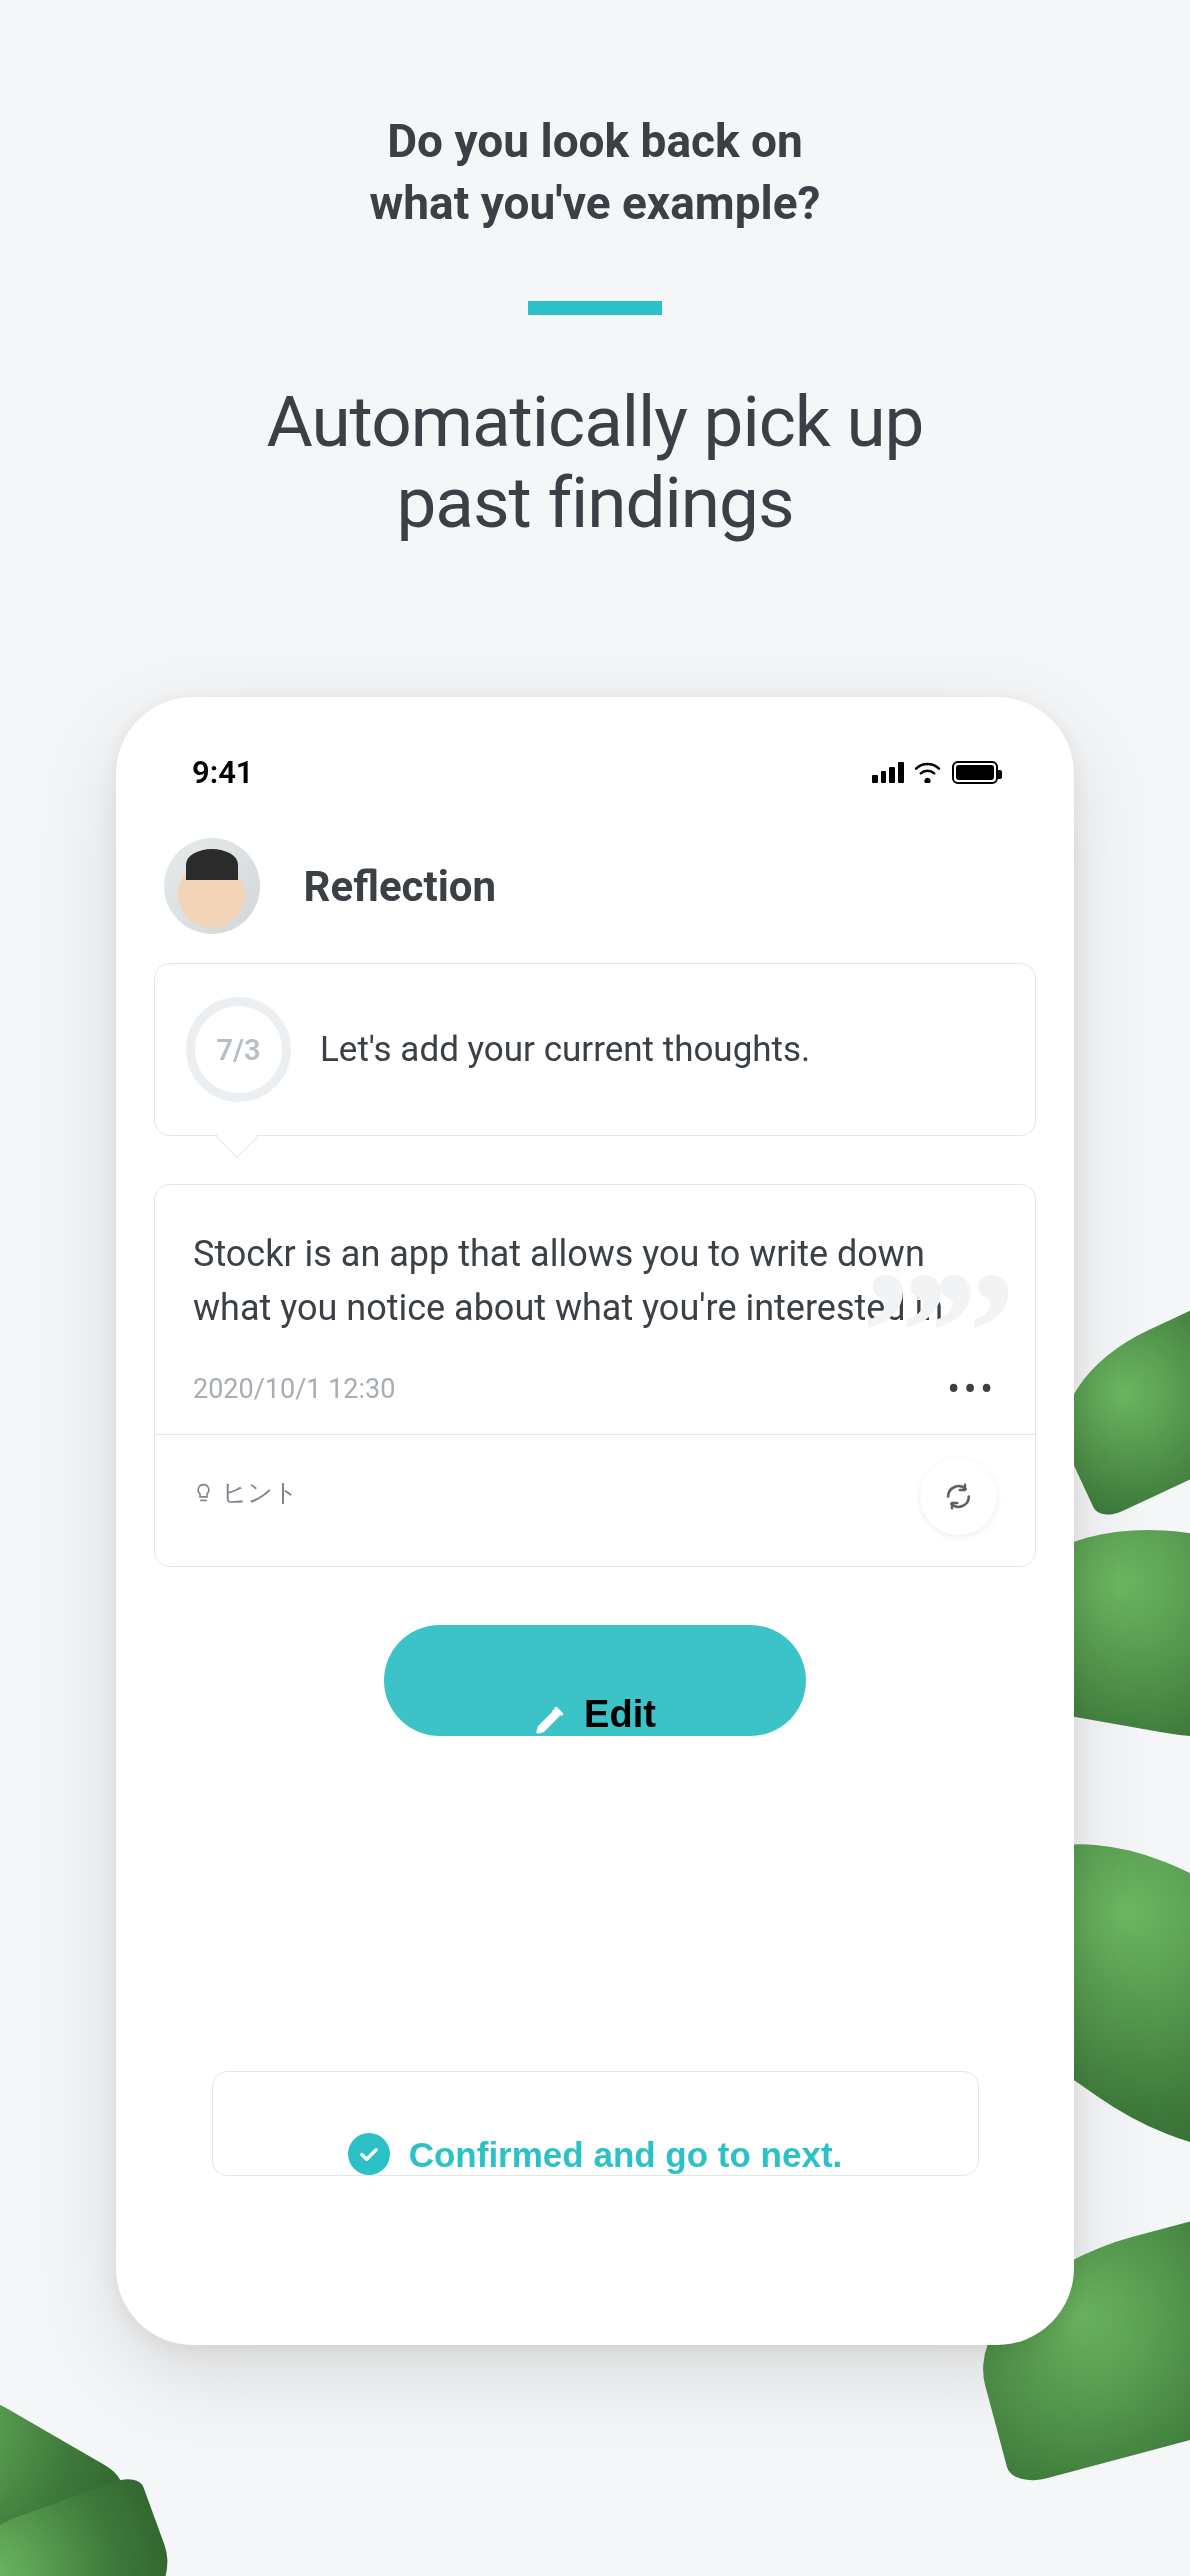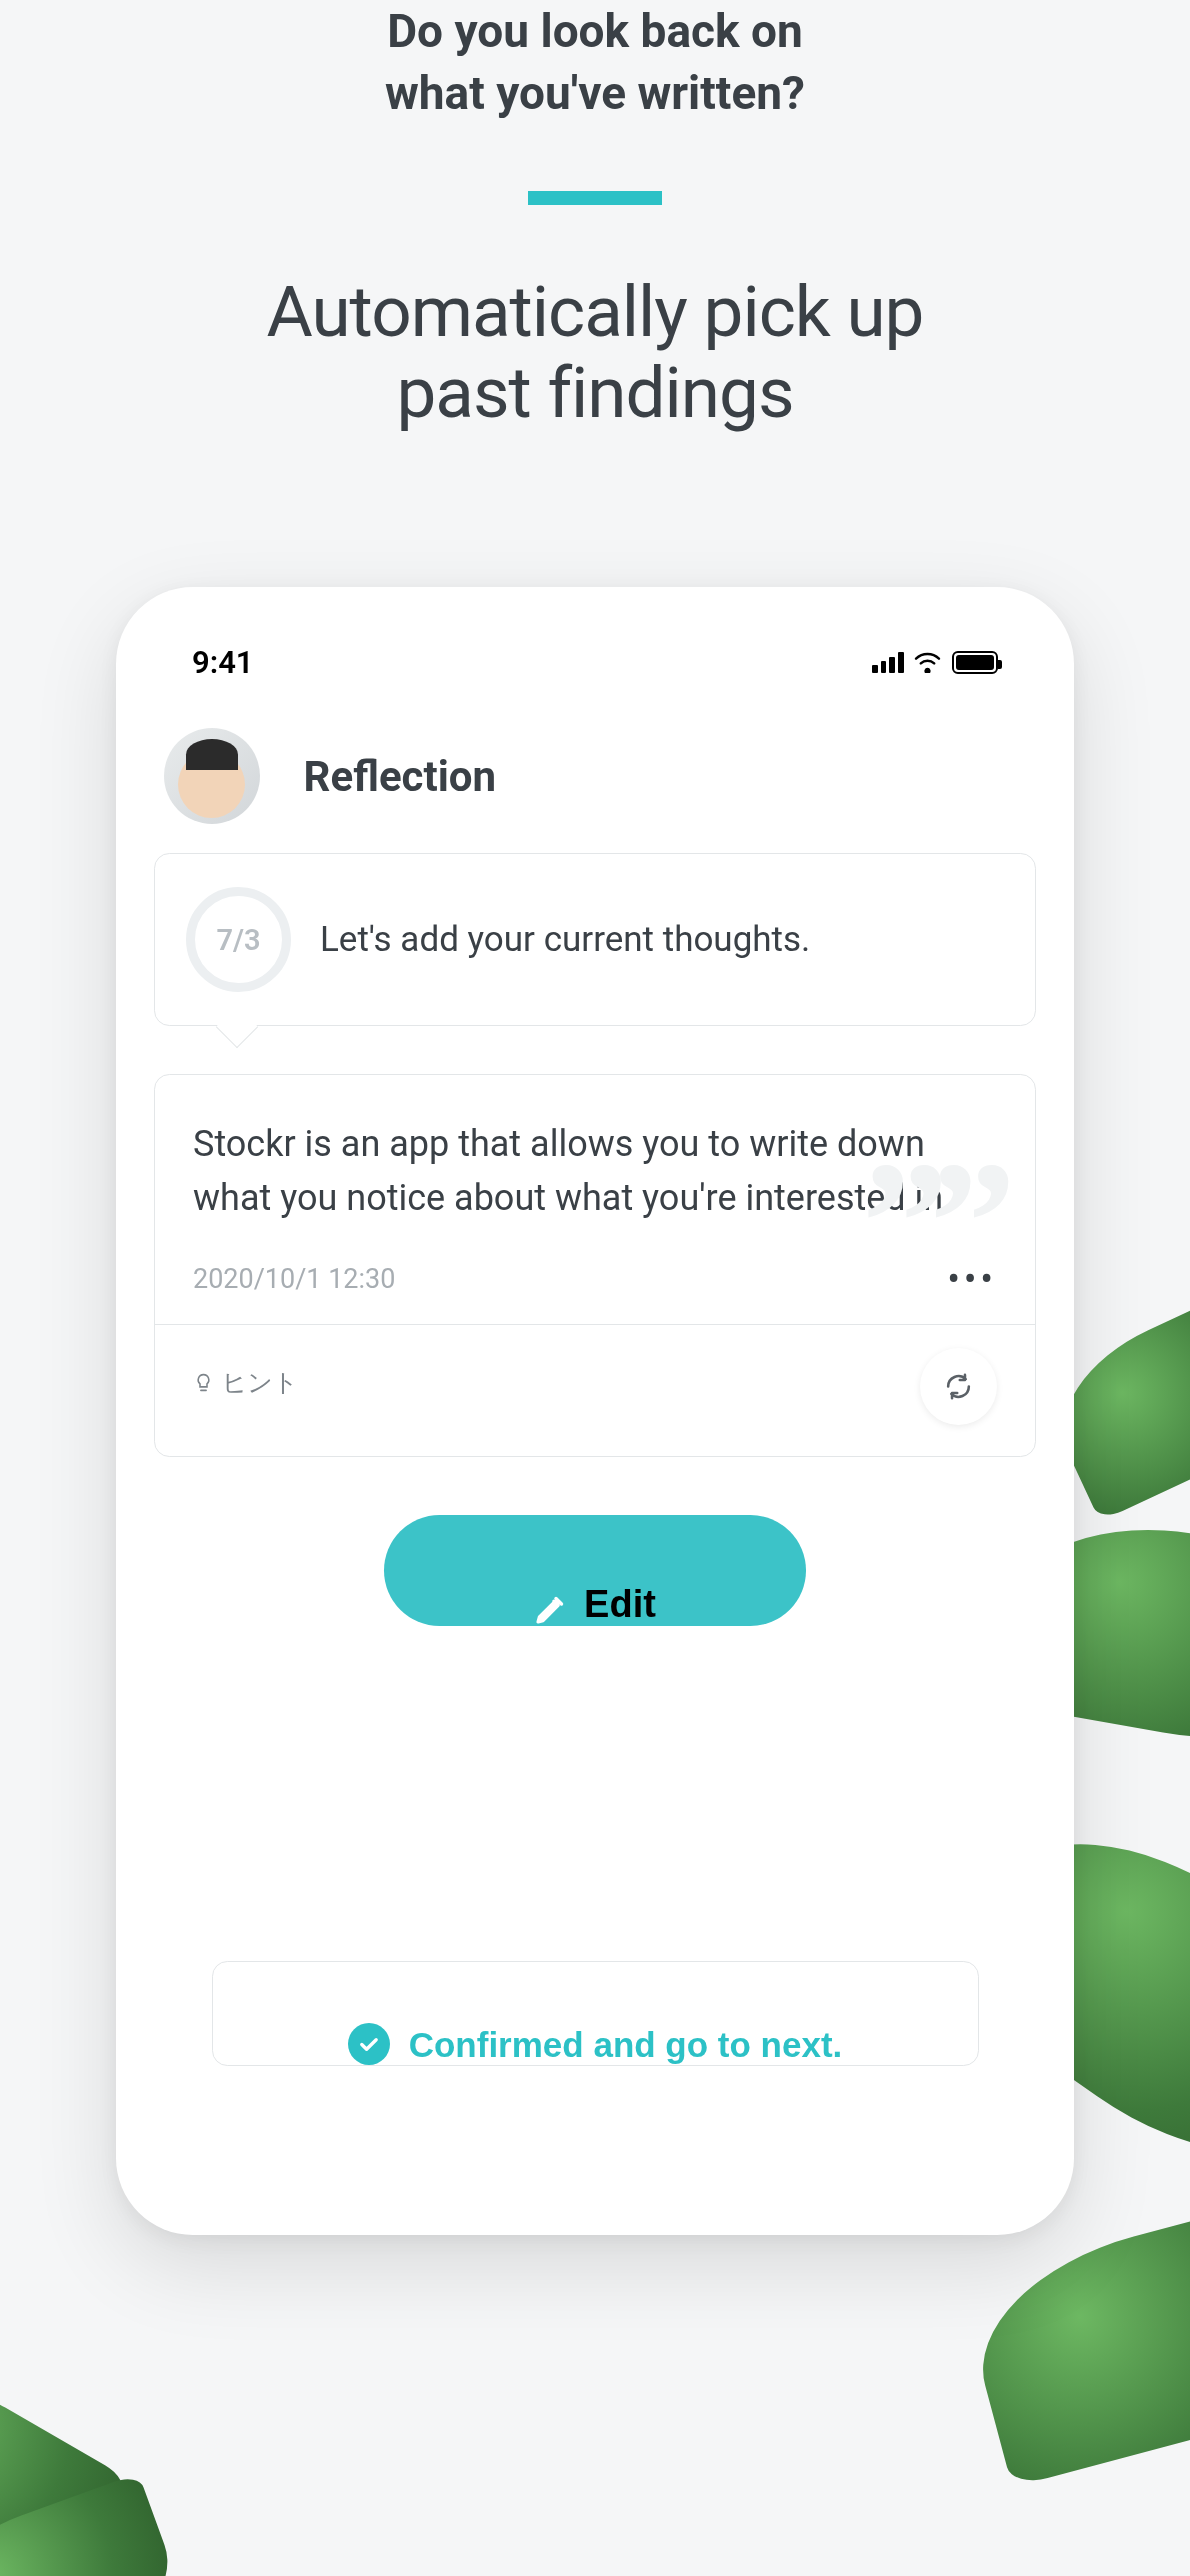--- a/index.html
+++ b/index.html
@@ -6,20 +6,21 @@
 body {
   width: 1190px;
   height: 2576px;
   background: #f5f6f7;
   font-family: -apple-system, BlinkMacSystemFont, "Segoe UI", Roboto, sans-serif;
   position: relative;
   overflow: hidden;
 }
 .marketing-header {
   text-align: center;
+  padding-top: 110px;
 }
 .question {
   font-size: 46px;
   font-weight: 700;
   color: #3a4046;
   line-height: 1.35;
 }
 .divider {
   width: 134px;
   height: 13.4px;
@@ -213,21 +214,21 @@
 <div class="leaf leaf-r1"></div>
 <div class="leaf leaf-r2"></div>
 <div class="leaf leaf-r3"></div>
 <div class="leaf leaf-r4"></div>
 <div class="leaf leaf-l1"></div>
 <div class="leaf leaf-l2"></div>
 
 <div class="marketing-header">
   <div class="question">
     <span>Do you look back on</span><br>
-    <span>what you've written?</span>
+    <span>what you've example?</span>
   </div>
   <div class="divider"></div>
 </div>
 
 <div class="headline">
   <span>Automatically pick up</span><br>
   <span>past findings</span>
 </div>
 
 <div class="phone">

